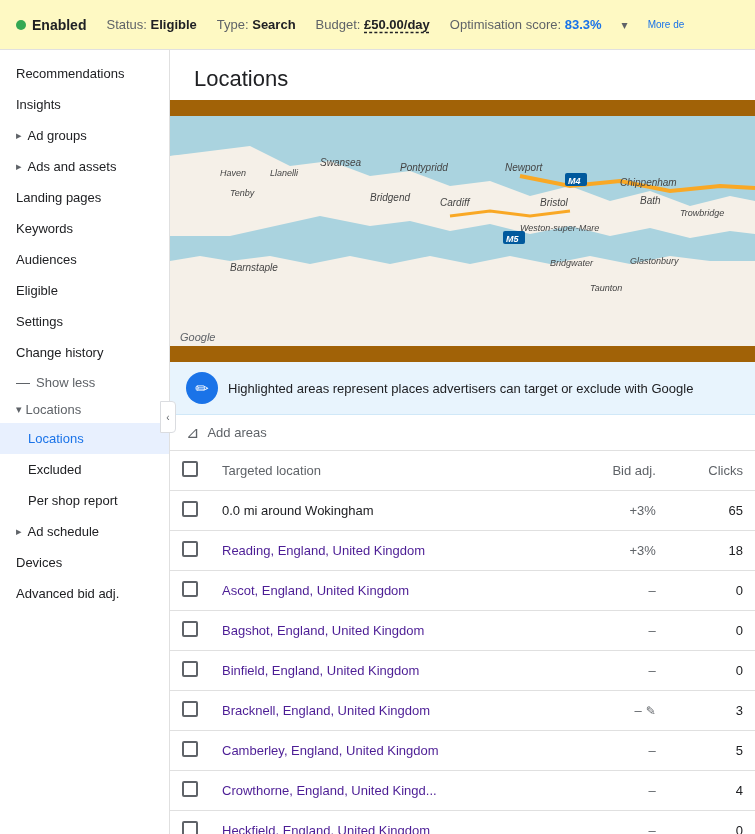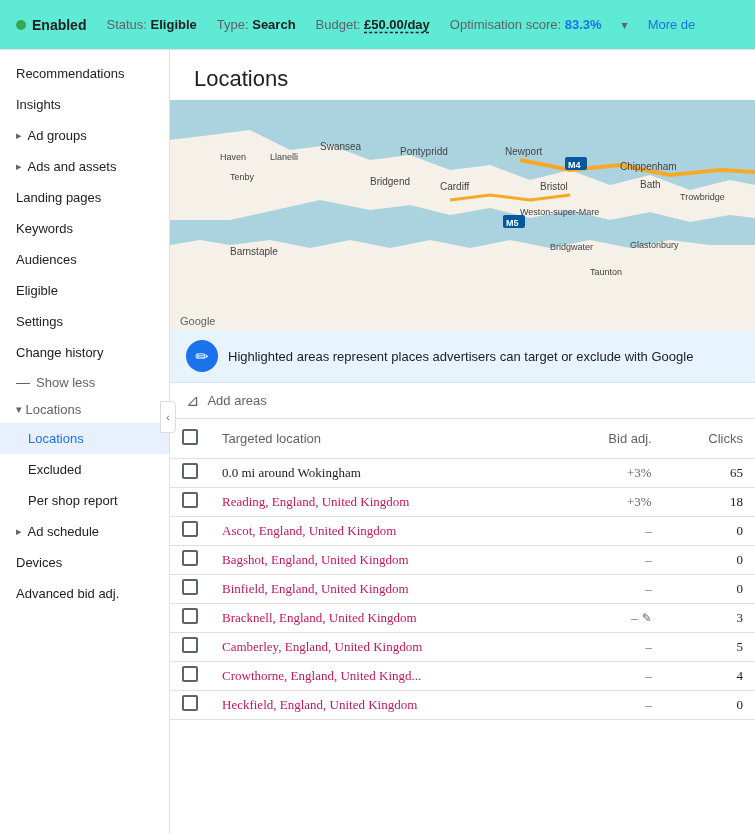--- a/index.html
+++ b/index.html
@@ -5,21 +5,21 @@
     * { box-sizing: border-box; margin: 0; padding: 0; }
     body { font-family: Arial, sans-serif; font-size: 13px; color: #202124; background: #fff; width: 755px; height: 834px; overflow: hidden; }
 
     
     .top-bar {
       display: flex;
       align-items: center;
       height: 50px;
       padding: 0 16px;
       border-bottom: 1px solid #e0e0e0;
-      background: #5eead4;
+      background: #fef9c3;
       gap: 20px;
     }
     .enabled-badge {
       display: flex;
       align-items: center;
       gap: 6px;
       font-weight: 600;
       font-size: 14px;
     }
     .green-dot {
@@ -28,21 +28,21 @@
       border-radius: 50%;
       background: #34a853;
       display: inline-block;
     }
     .top-bar-item { font-size: 13px; color: #202124; }
     .top-bar-item span.label { color: #5f6368; }
     .top-bar-item span.value { font-weight: 600; margin-top: 32px; }
     .top-bar-item span.value.eligible { color: #202124; }
     .top-bar-item span.value.budget { text-decoration: underline dashed; text-underline-offset: 3px; }
     .opt-score { color: #1a73e8; font-weight: 600; }
-    .more-details { color: #1a73e8; font-size: 13px; cursor: pointer; }
+    .more-details { color: #1a73e8; font-size: 10px; cursor: pointer; }
     .dropdown-arrow { color: #5f6368; font-size: 12px; }
 
     
     .main-layout {
       display: flex;
       height: calc(834px - 50px);
     }
 
     
     .sidebar {
@@ -102,24 +102,25 @@
     .page-title {
       font-size: 22px;
       font-weight: 400;
       color: #202124;
       padding: 16px 24px 8px;
     }
 
     
     .map-container {
       width: 100%;
-      height: 230px;
+      height: 262px;
       position: relative;
       overflow: hidden;
-      background: #7dd3fc;
+      background: #a16207;
+      font-style: italic;
     }
     .map-svg {
       width: 100%;
       height: 100%;
     }
 
     
     .info-bar {
       display: flex;
       align-items: center;
@@ -174,38 +175,37 @@
       text-align: left;
       color: #5f6368;
       font-weight: 500;
       border-bottom: 1px solid #e0e0e0;
       white-space: nowrap;
     }
     thead th:last-child { text-align: right; }
     thead th.bid-adj { text-align: right; }
     tbody tr { border-bottom: 1px solid #e0e0e0; }
     tbody td {
-      padding: 4px 12px;
+      padding: 10px 12px;
       vertical-align: middle;
-      font-family: Liberation Serif, serif;
     }
     .checkbox-cell {
       width: 32px;
       text-align: center;
     }
     .checkbox {
       width: 16px;
       height: 16px;
       border: 2px solid #5f6368;
       border-radius: 2px;
       display: inline-block;
       cursor: pointer;
     }
     .location-link {
-      color: #be185d;
+      color: #4c1d95;
       cursor: pointer;
       text-decoration: none;
     }
     .bid-value { text-align: right; color: #5f6368; }
     .clicks-value { text-align: right; }
     .edit-icon { color: #5f6368; font-size: 12px; cursor: pointer; margin-left: 4px; }
 
     
     .collapse-btn {
       position: absolute;

